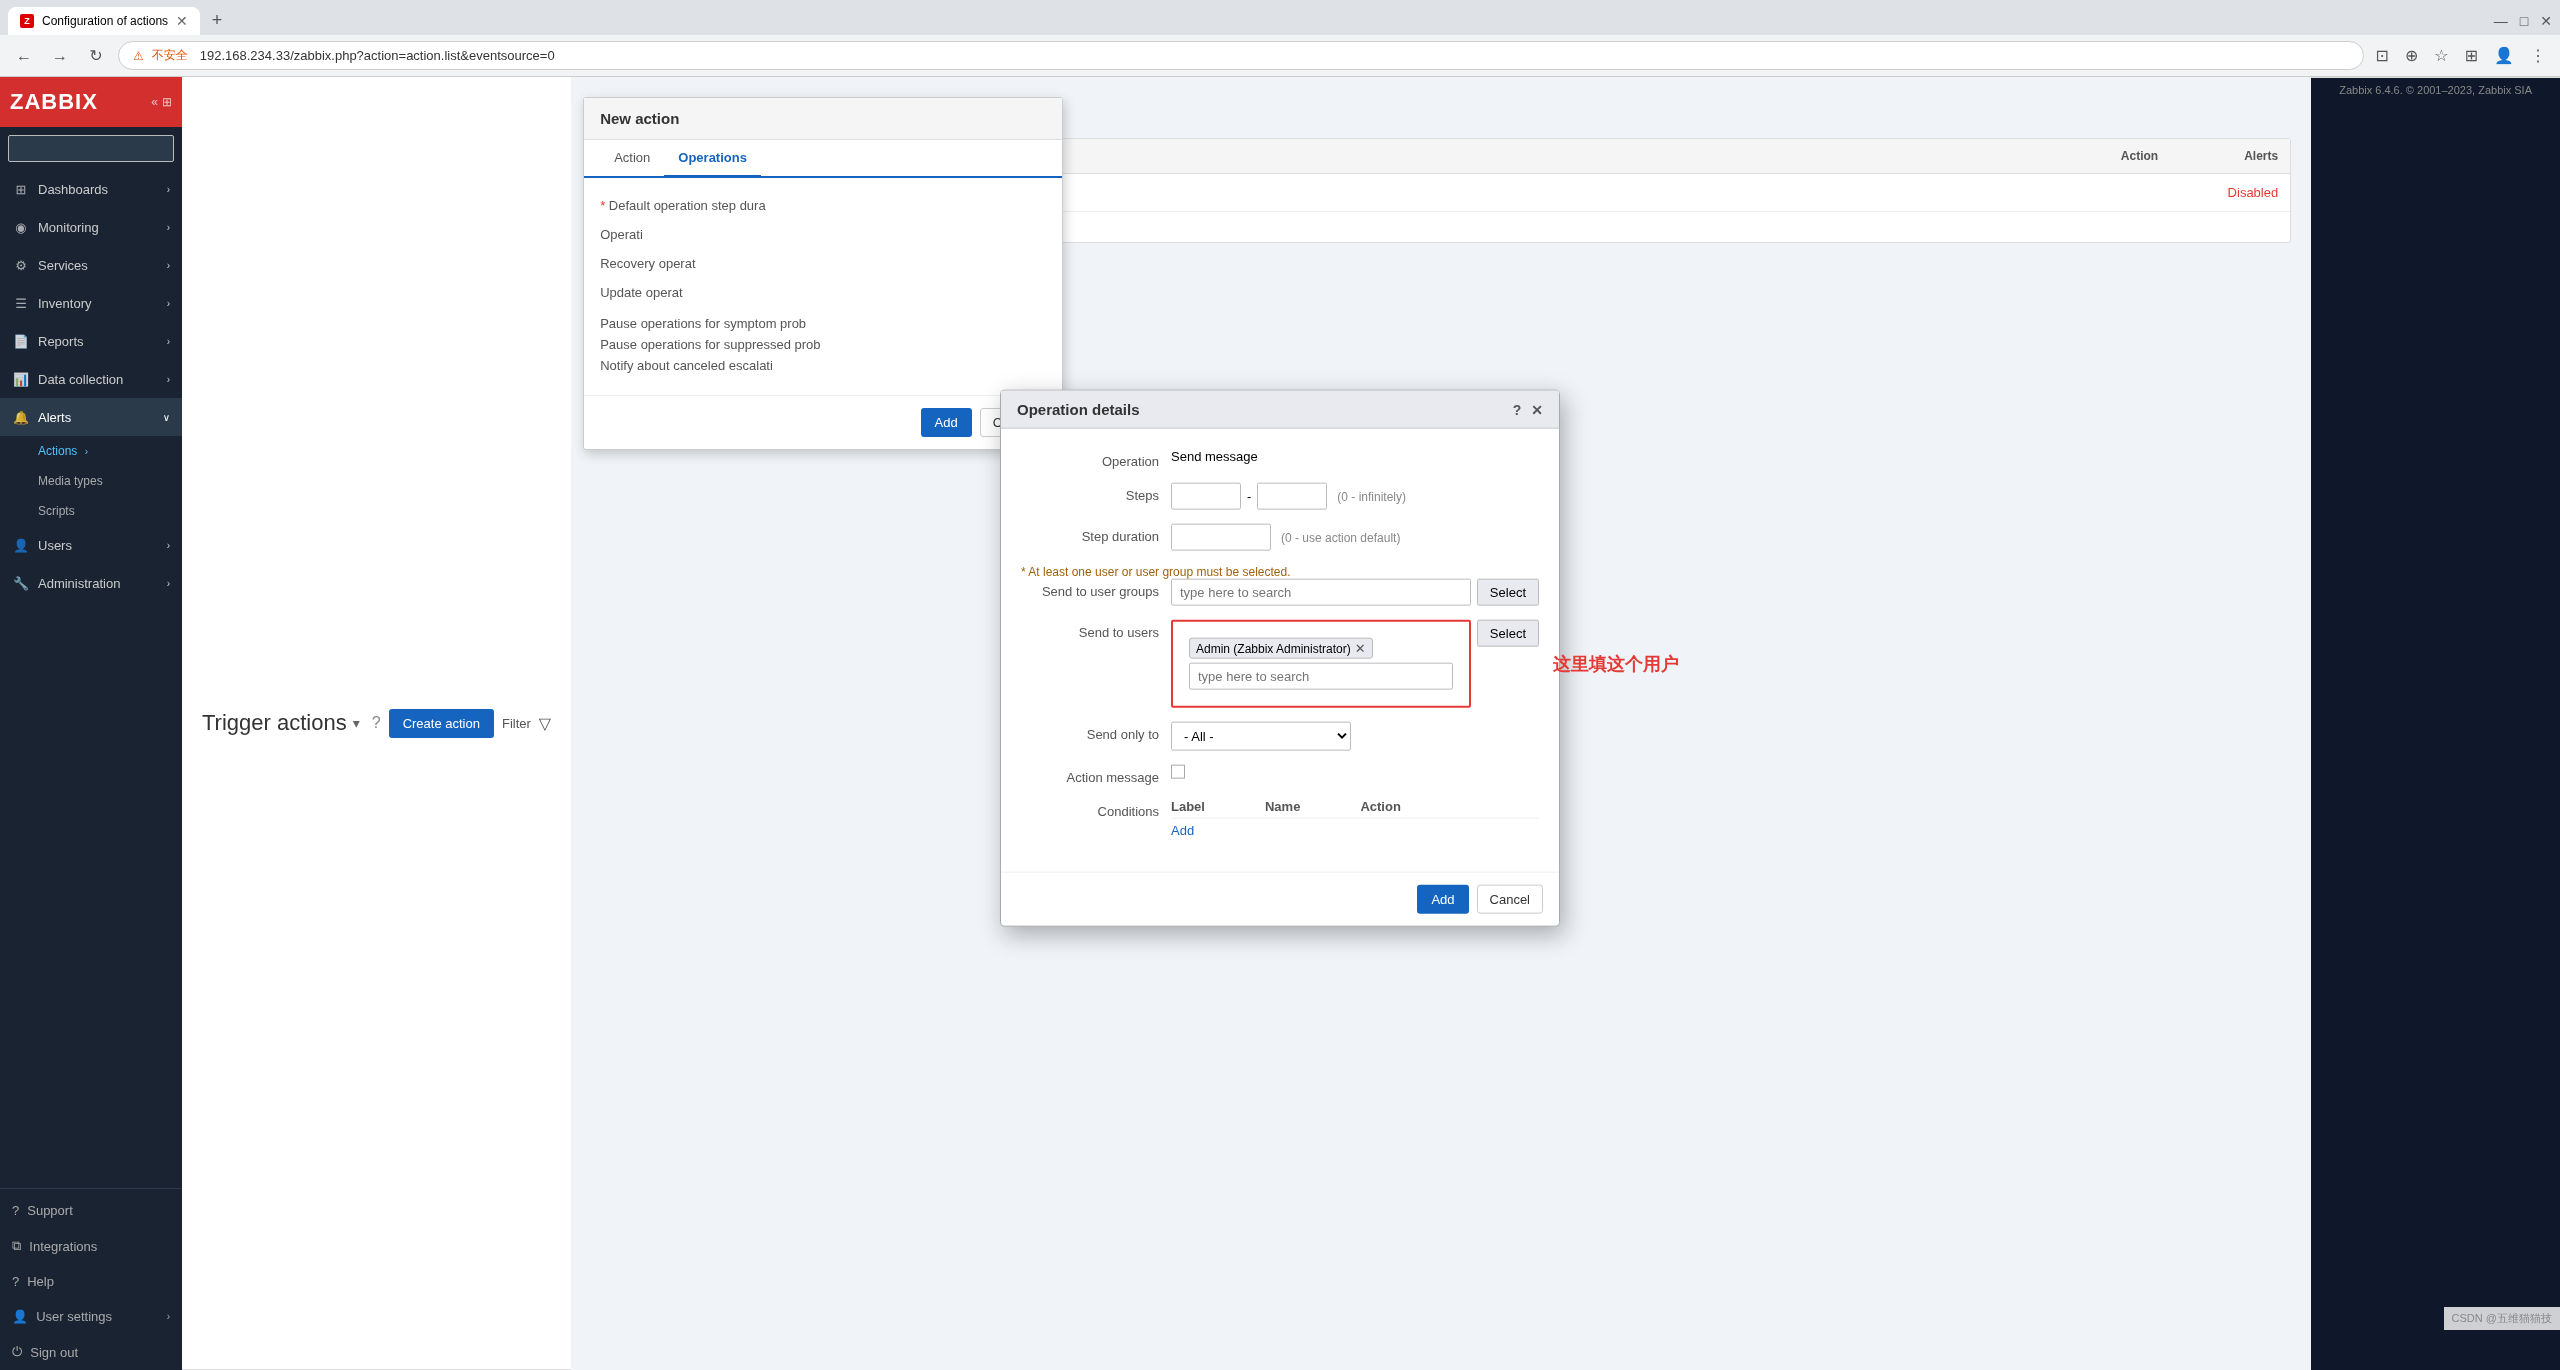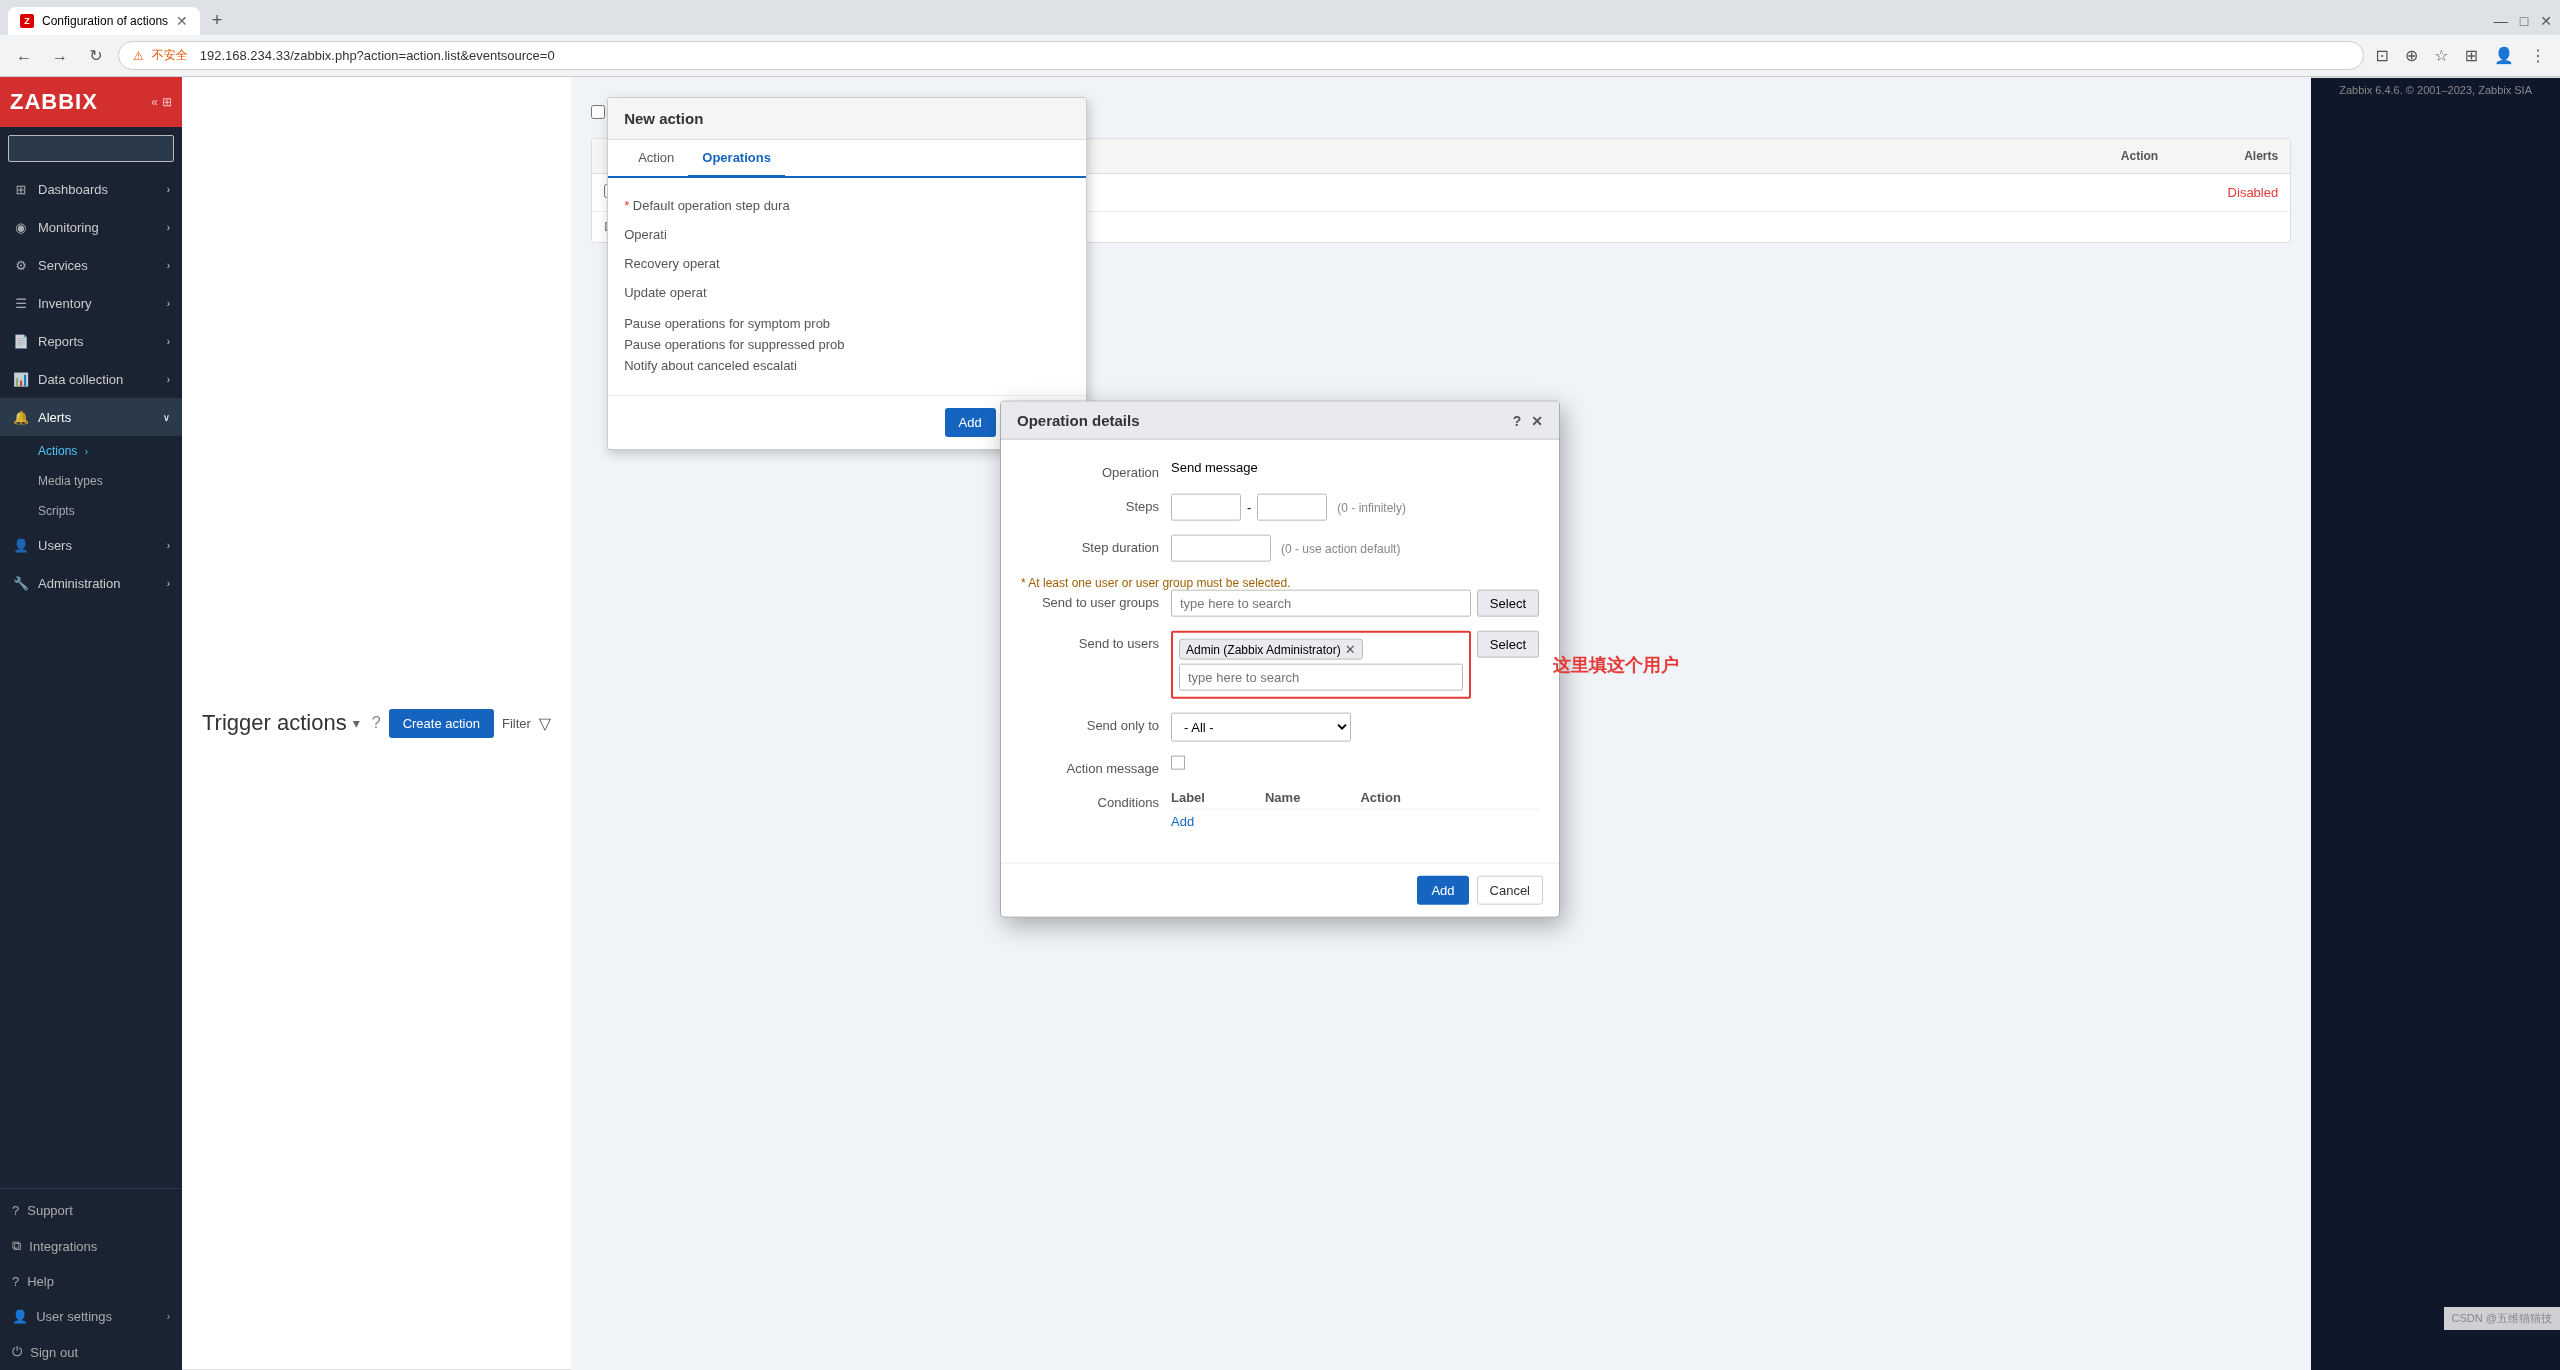--- a/index.html
+++ b/index.html
@@ -62,21 +62,21 @@
     .table-col-check { width: 30px; }
     .table-col-name { flex: 1; }
     .table-col-action { width: 200px; text-align: right; }
     .table-col-status { width: 120px; text-align: right; }
     .status-disabled { color: #e53935; }
     .table-footer { padding: 8px 12px; font-size: 12px; color: #666; }
     .checkbox { width: 14px; height: 14px; border: 1px solid #aaa; cursor: pointer; }
     .filter-icon { color: #555; font-size: 16px; cursor: pointer; }
 
     
-    .new-action-panel { position: absolute; top: 20px; left: 36px; width: 480px; background: white; border: 1px solid #ccc; border-radius: 3px; z-index: 200; box-shadow: 2px 4px 12px rgba(0,0,0,0.2); }
+    .new-action-panel { position: absolute; top: 20px; left: 12px; width: 480px; background: white; border: 1px solid #ccc; border-radius: 3px; z-index: 200; box-shadow: 2px 4px 12px rgba(0,0,0,0.2); }
     .panel-header { background: #f5f5f5; padding: 12px 16px; border-bottom: 1px solid #ddd; font-size: 15px; font-weight: bold; color: #333; display: flex; align-items: center; }
     .panel-tabs { display: flex; border-bottom: 2px solid #1565c0; padding: 0 16px; gap: 0; }
     .panel-tab { padding: 10px 14px; cursor: pointer; font-size: 13px; color: #555; border-bottom: 3px solid transparent; margin-bottom: -2px; }
     .panel-tab.active { color: #1565c0; border-bottom: 3px solid #1565c0; font-weight: bold; }
     .panel-body { padding: 16px; }
     .form-row { display: flex; align-items: flex-start; margin-bottom: 10px; font-size: 13px; }
     .form-label { width: 180px; color: #555; padding-top: 4px; flex-shrink: 0; }
     .panel-footer { padding: 12px 16px; display: flex; justify-content: flex-end; gap: 8px; border-top: 1px solid #eee; }
 
     
@@ -84,21 +84,21 @@
     .op-modal-header { background: #e8eaf0; padding: 10px 16px; border-bottom: 1px solid #ccc; font-size: 15px; font-weight: bold; color: #333; display: flex; align-items: center; }
     .op-modal-header .modal-actions { margin-left: auto; display: flex; gap: 10px; color: #555; font-size: 14px; }
     .op-modal-body { padding: 20px; }
     .op-form-row { display: flex; align-items: flex-start; margin-bottom: 14px; font-size: 13px; }
     .op-form-label { width: 150px; color: #555; padding-top: 5px; flex-shrink: 0; text-align: right; padding-right: 12px; }
     .op-form-control { flex: 1; }
     input[type="text"], input[type="number"] { border: 1px solid #bbb; border-radius: 2px; padding: 5px 8px; font-size: 13px; }
     .steps-row { display: flex; align-items: center; gap: 6px; }
     .steps-row input { width: 70px; }
     .steps-hint { color: #888; font-size: 12px; margin-left: 4px; }
-    .send-to-users-box { border: 2px solid #e53935; border-radius: 2px; padding: 6px; background: white; min-height: 60px; }
+    .send-to-users-box { border: 2px solid #e53935; border-radius: 2px; padding: 16px; background: white; min-height: 60px; }
     .user-tag { display: inline-flex; align-items: center; background: #e8eaf0; border: 1px solid #bbb; border-radius: 3px; padding: 2px 6px; font-size: 12px; gap: 4px; }
     .user-tag .tag-close { cursor: pointer; color: #555; font-size: 13px; }
     .user-search-input { border: none; outline: none; padding: 4px 2px; font-size: 12px; color: #888; width: 100%; margin-top: 4px; }
     .send-group-row { display: flex; align-items: center; gap: 6px; }
     .send-group-input { flex: 1; padding: 5px 8px; border: 1px solid #bbb; border-radius: 2px; font-size: 13px; color: #999; }
     .btn-select { background: #e8eaf0; border: 1px solid #bbb; padding: 5px 12px; border-radius: 2px; cursor: pointer; font-size: 13px; }
     .dropdown-select { border: 1px solid #bbb; border-radius: 2px; padding: 5px 8px; font-size: 13px; background: white; }
     .op-modal-footer { padding: 12px 16px; display: flex; justify-content: flex-end; gap: 8px; border-top: 1px solid #eee; }
     .validation-msg { color: #a16207; font-size: 12px; }
     .conditions-header { display: flex; gap: 60px; color: #555; font-size: 13px; font-weight: bold; padding-bottom: 4px; border-bottom: 1px solid #eee; margin-bottom: 4px; }

